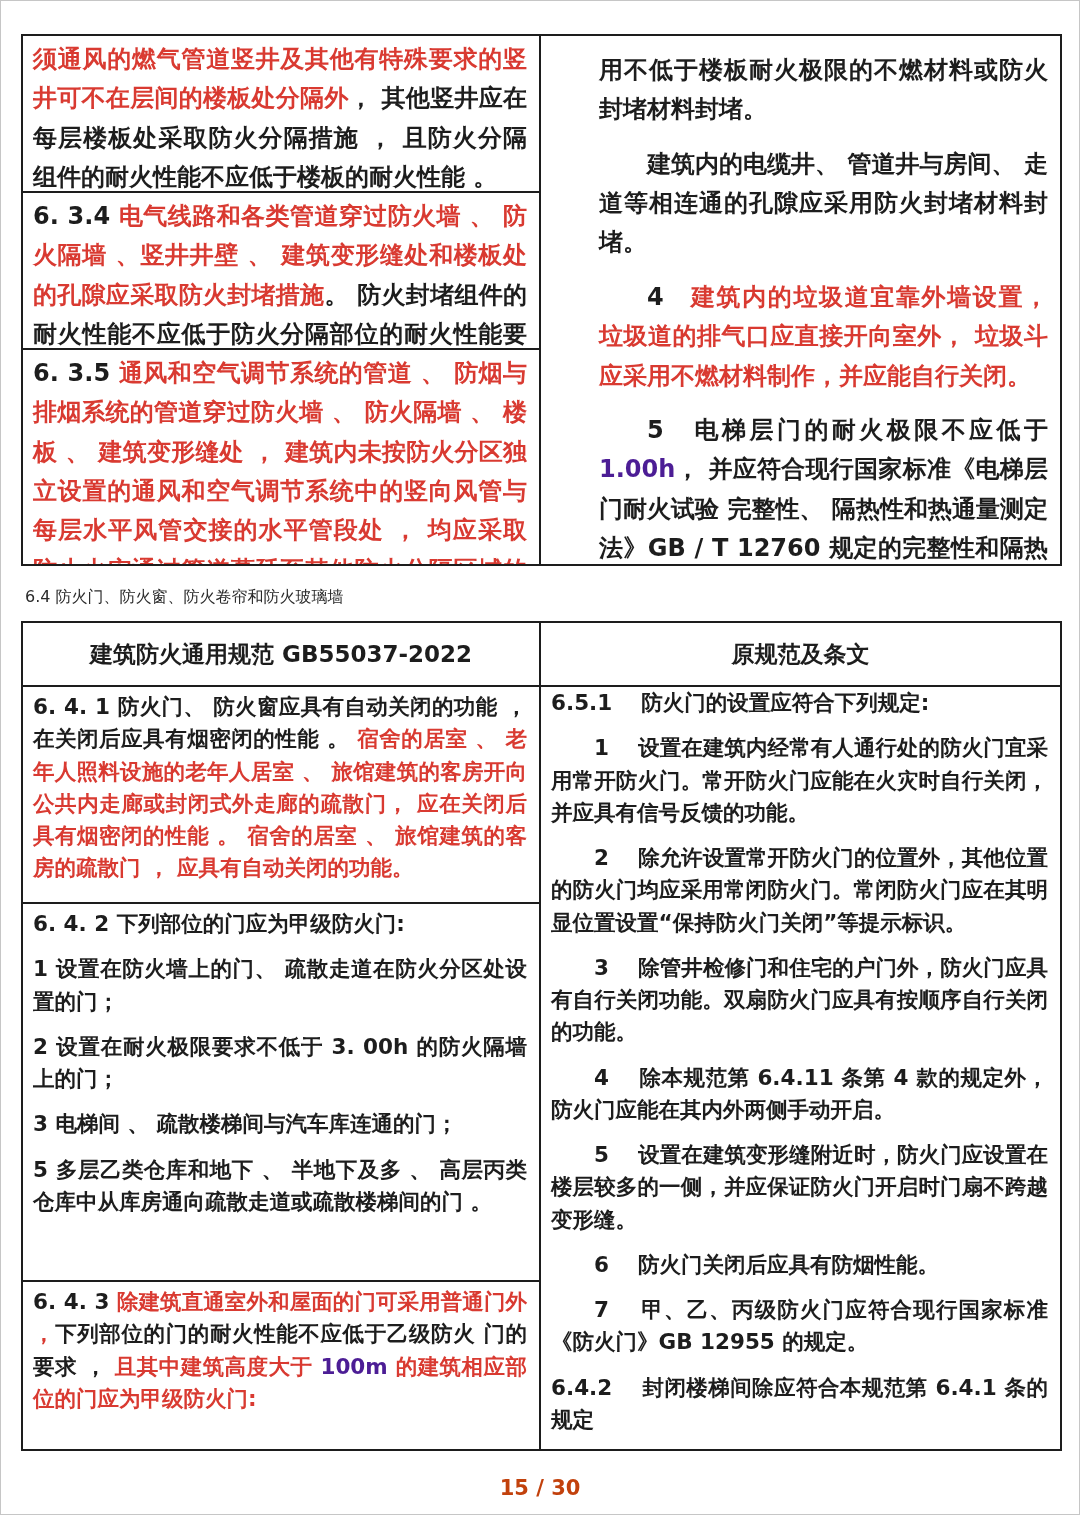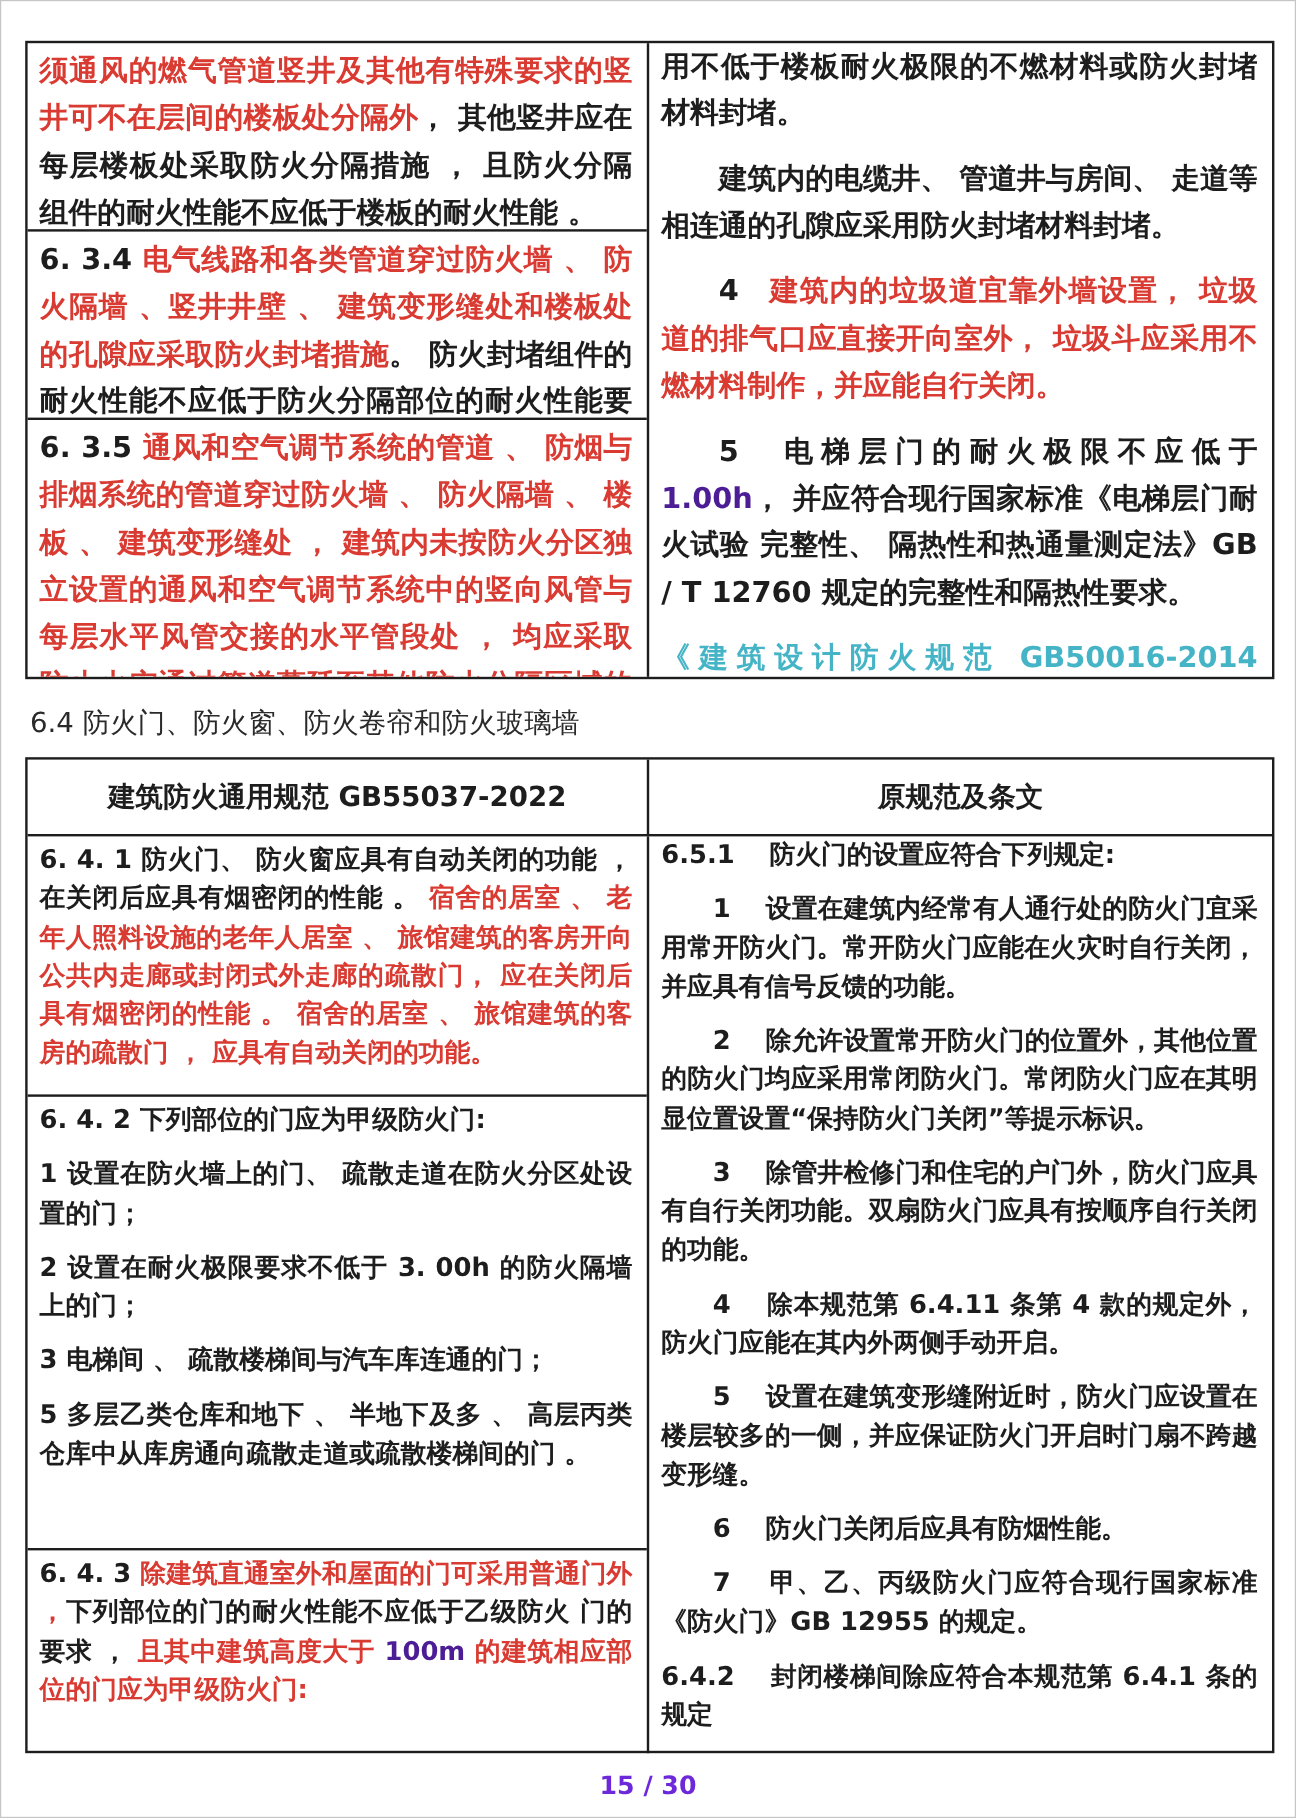--- a/index.html
+++ b/index.html
@@ -13,24 +13,24 @@
   .tr{flex:1;box-sizing:border-box;}
   .cell{padding:4px 12px 4px 10px;box-sizing:border-box;overflow:hidden;
         font-size:24px;line-height:1.64;font-weight:bold;color:#1d1d1d;text-align:justify;}
   .tl .cell + .cell{border-top:2px solid #1d1d1d;}
 
   
   .t1{height:532px;}
   .t1 .tl .row-a{height:155px;flex:none;}
   .t1 .tl .row-b{height:157px;flex:none;}
   .t1 .tl .row-c{flex:1;}
-  .t1 .tr .cell{height:100%;padding-top:0;}
+  .t1 .tr .cell{height:100%;padding-top:15px;margin-left:48px;}
 
   
-  .section-heading{margin:21px 0 13px 4px;font-size:23px;font-weight:normal;color:#2a2a2a;}
+  .section-heading{margin:21px 0 13px 4px;font-size:16px;font-weight:normal;color:#2a2a2a;}
 
   
   .t2{display:block;border:2px solid #1d1d1d;box-sizing:border-box;height:830px;}
   .t2 .thead{display:flex;height:64px;border-bottom:2px solid #1d1d1d;box-sizing:border-box;}
   .t2 .thead .th{display:flex;align-items:center;justify-content:center;
                  font-size:23px;font-weight:bold;color:#1d1d1d;box-sizing:border-box;}
   .t2 .thead .th-l{width:518px;flex:none;border-right:2px solid #1d1d1d;}
   .t2 .thead .th-r{flex:1;}
   .t2 .tbody{display:flex;height:764px;}
   .t2 .cell{font-size:21.5px;line-height:1.5;}
@@ -43,21 +43,21 @@
   .para{margin:0 0 15px 0;}
   .t2 .para{margin-bottom:13px;}
   .para:last-child{margin-bottom:0;}
   .para.indent{text-indent:2em;}
   .c-red{color:#d93a31;}
   .c-pink{color:#4c1d95;}
   .c-teal{color:#45b4c6;}
 
   
   .footer{position:absolute;left:0;right:0;bottom:14px;text-align:center;
-          font-size:21px;font-weight:bold;color:#6d28d9;}
+          font-size:21px;font-weight:bold;color:#c2410c;}
 </style>
 </head>
 <body>
 
 <div class="page">
   <div class="content">
 
     <div class="tbl t1">
       <div class="tl">
         <div class="cell row-a">

